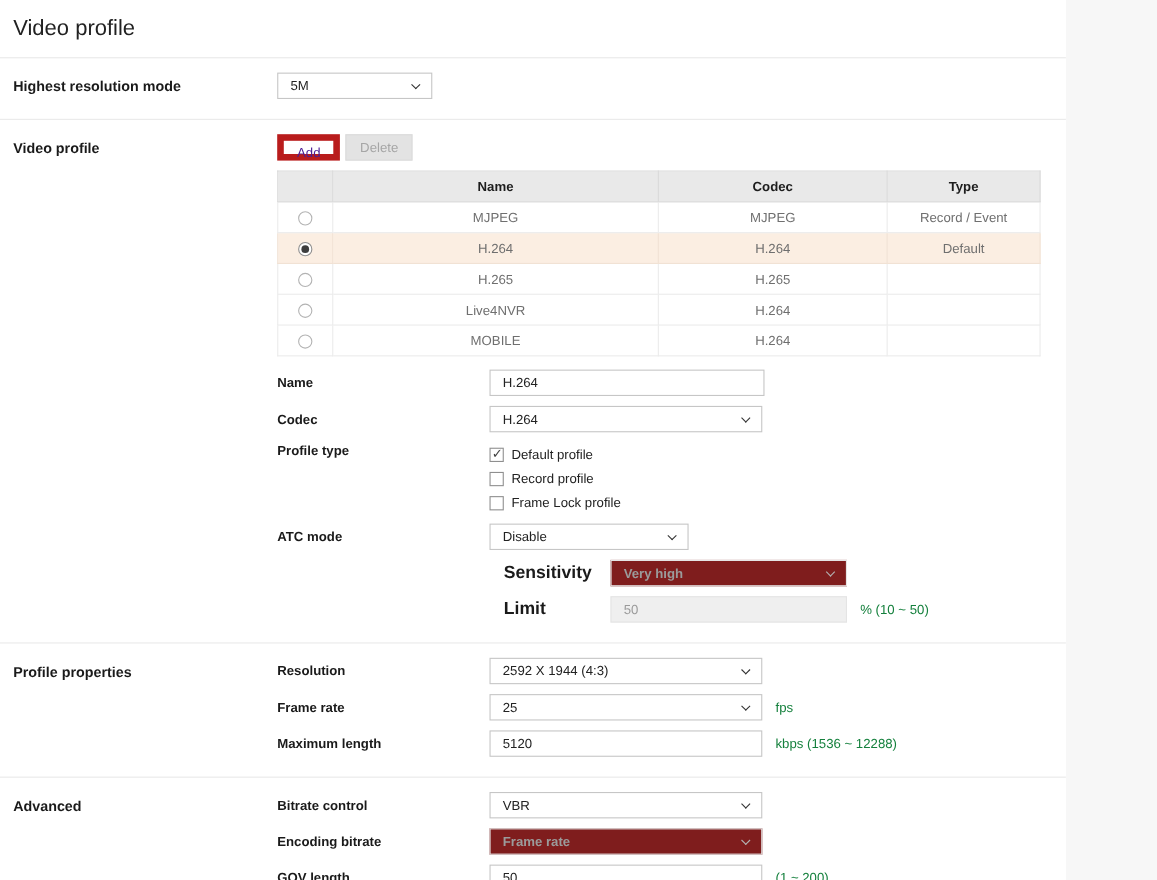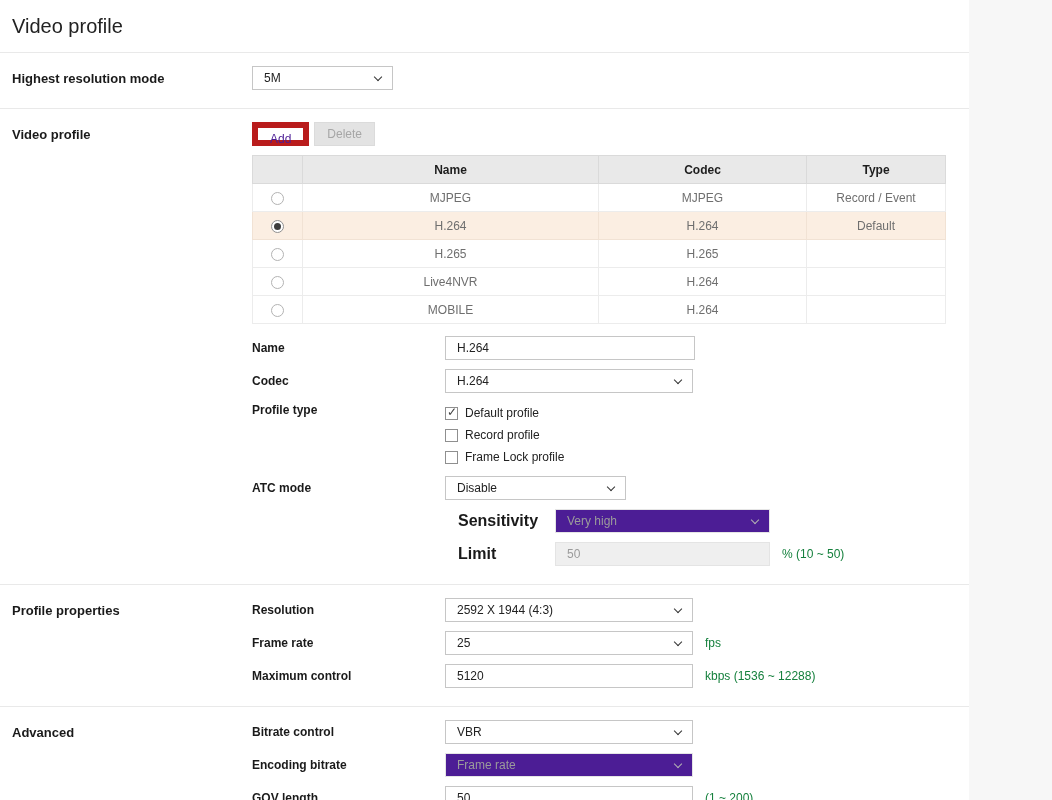--- a/index.html
+++ b/index.html
@@ -97,21 +97,21 @@
     display: flex; align-items: center;
     padding: 0 26px 0 11px;
     font-size: 12px; color: #222; cursor: pointer;
   }
   .select .chev {
     position: absolute; right: 11px; top: 7px;
     width: 6px; height: 6px;
     border-right: 1.6px solid #333; border-bottom: 1.6px solid #333;
     transform: rotate(45deg);
   }
-  .select.disabled { background: #4c1d95; border-color: #e5e5e5; color: #9b9b9b; cursor: default; }
+  .select.disabled { background: #7f1d1d; border-color: #e5e5e5; color: #9b9b9b; cursor: default; font-weight: bold; }
   .select.disabled .chev { border-color: #b3b3b3; }
 
   .w250 { width: 250px; }
   .w248 { width: 248px; }
   .w215 { width: 215px; }
   .w181 { width: 181px; }
   .w173 { width: 141px; }
 
   
   .chkgroup .chkrow { display: flex; align-items: center; margin-top: 8px; cursor: pointer; }
@@ -282,21 +282,21 @@
       <div class="frow">
         <div class="flabel">Frame rate</div>
         <div class="select w248">
           <span>25</span>
           <span class="chev"></span>
         </div>
         <span class="suffix">fps</span>
       </div>
 
       <div class="frow">
-        <div class="flabel">Maximum control</div>
+        <div class="flabel">Maximum length</div>
         <input class="tinput w248" type="text" value="5120" style="">
         <span class="suffix">kbps (1536 ~ 12288)</span>
       </div>
 
     </div>
   </div>
 
   <div class="section">
     <div class="section-label">Advanced</div>
     <div class="section-body">

